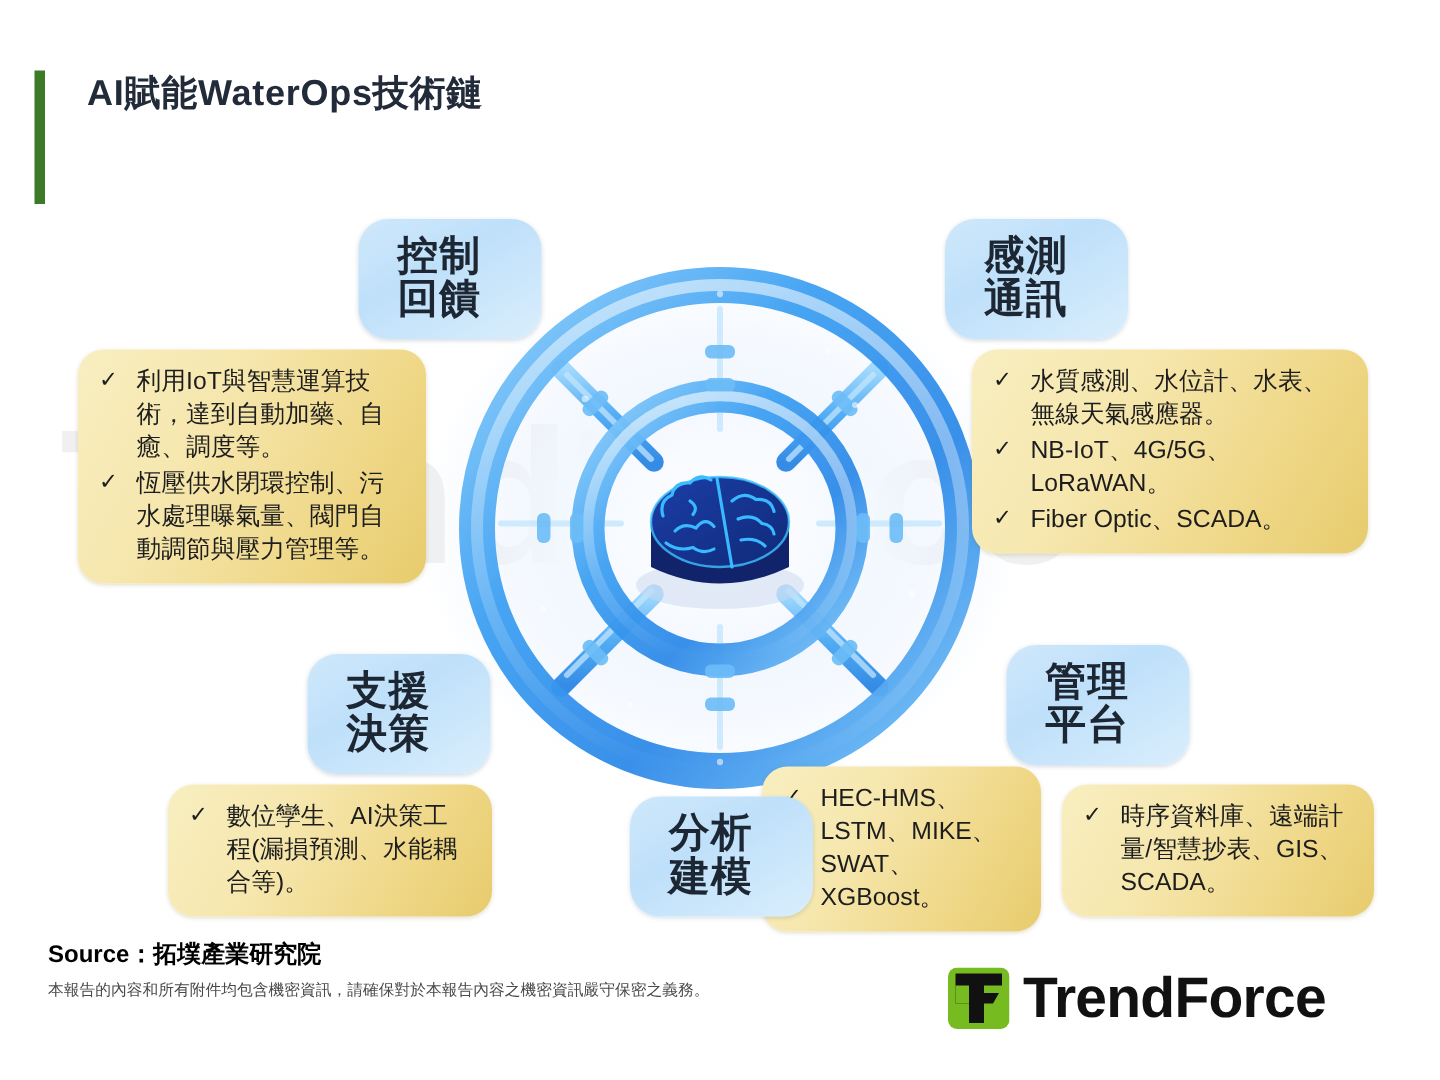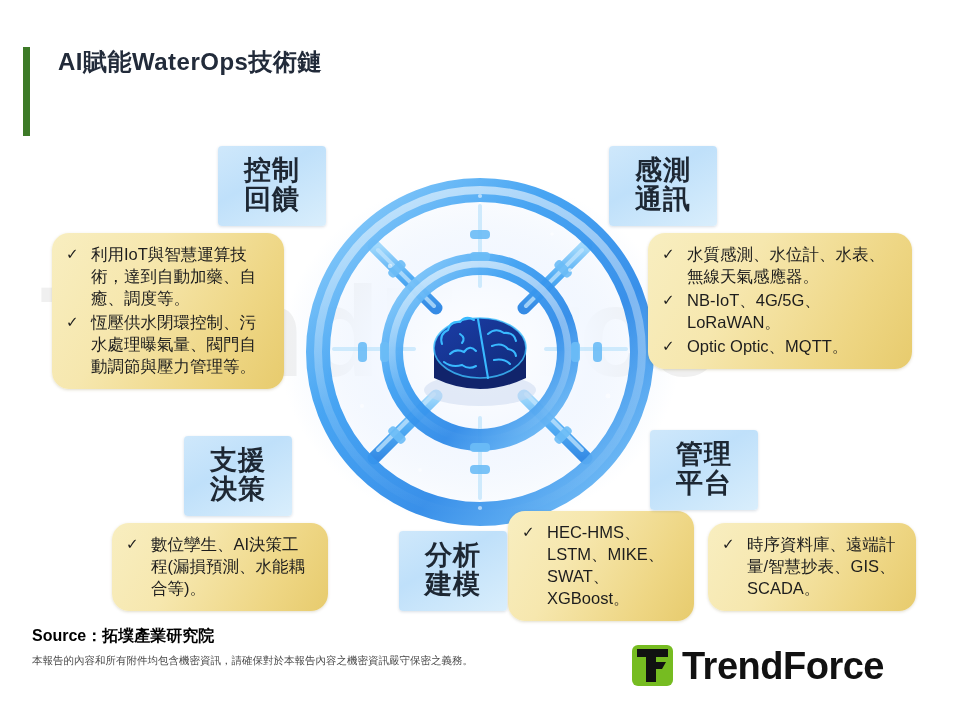--- a/index.html
+++ b/index.html
@@ -31,27 +31,28 @@
 
   
   .graphic{
     position:absolute;left:270px;top:170px;width:420px;height:360px;z-index:1;
   }
   .graphic svg{display:block;width:420px;height:360px;}
 
   
   .chip{
     position:absolute;z-index:5;
-    border-radius:4px;
+    border-radius:20px;
     background:linear-gradient(150deg,#cfe8fb 0%,#bfe0fa 40%,#d9eefc 100%);
     color:#1d2733;
     font-size:27px;font-weight:bold;line-height:1.08;
-    padding:10px 13px 12px 13px;
+    padding:10px 27px 12px 13px;
     text-align:center;letter-spacing:1px;
     box-shadow:0 1px 3px rgba(40,70,110,.18);
+    margin-left:21px;
   }
   .chip span{display:block;}
 
   
   .bubble{
     position:absolute;z-index:4;
     border-radius:17px;
     background:linear-gradient(120deg,#f8eec0 0%,#f6e7ae 35%,#eed684 75%,#e7cb6d 100%);
     box-shadow:0 1px 3px rgba(120,100,30,.22);
   }
@@ -238,21 +239,21 @@
     <ul>
       <li>利用IoT與智慧運算技術，達到自動加藥、自癒、調度等。</li>
       <li>恆壓供水閉環控制、污水處理曝氣量、閥門自動調節與壓力管理等。</li>
     </ul>
   </div>
 
   <div class="bubble" style="left:648px;top:233px;width:264px;">
     <ul>
       <li>水質感測、水位計、水表、無線天氣感應器。</li>
       <li>NB-IoT、4G/5G、LoRaWAN。</li>
-      <li>Optic Optic、MQTT。</li>
+      <li>Fiber Optic、SCADA。</li>
     </ul>
   </div>
 
   <div class="bubble" style="left:112px;top:523px;width:216px;">
     <ul>
       <li>數位孿生、AI決策工程(漏損預測、水能耦合等)。</li>
     </ul>
   </div>
 
   <div class="bubble" style="left:508px;top:511px;width:186px;">

